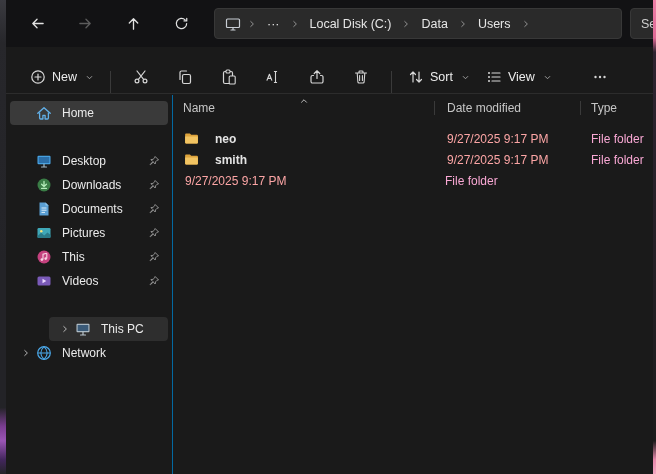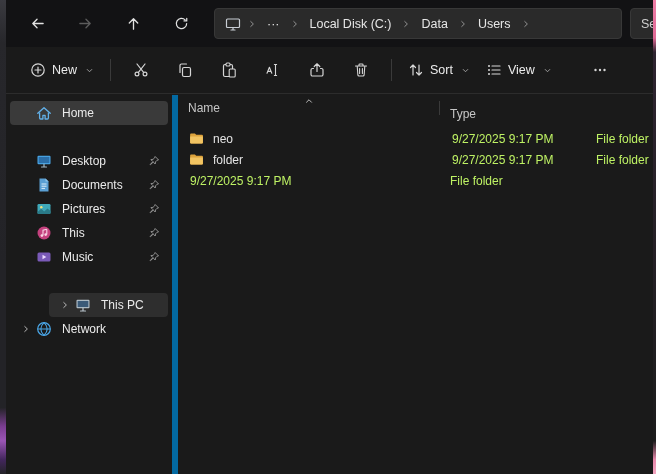--- a/index.html
+++ b/index.html
@@ -22,21 +22,21 @@
   .nav-btn svg { width:15px; height:15px; }
 
   .addressbar { position:absolute; left:208px; top:8px; width:408px; height:31px; background:#2a2a2a; border:1px solid #383838; border-radius:4px; display:flex; align-items:center; padding:0 8px; color:#e6e6e6; font-size:12.5px; overflow:hidden; white-space:nowrap; }
   .crumb-root { display:flex; align-items:center; padding:0 2px; }
   .crumb-root svg { width:16px; height:16px; color:#c8cdd4; }
   .crumb-chev { width:10px; height:10px; color:#9a9a9a; margin:0 4px; flex:0 0 auto; }
   .crumb { padding:0 6px; color:#e6e6e6; }
   .searchbar { position:absolute; left:624px; top:8px; width:70px; height:31px; background:#2a2a2a; border:1px solid #383838; border-radius:4px; display:flex; align-items:center; padding:0 10px; color:#cfcfcf; font-size:12.5px; }
 
   
-  .toolbar { height:47px; border-bottom:1px solid #2c2c2c; display:flex; align-items:center; padding:0 10px 0 16px; background:#1a1a1a; }
+  .toolbar { height:47px; border-bottom:1px solid #2c2c2c; display:flex; align-items:flex-end; padding:0 10px 0 16px; background:#1a1a1a; }
   .tb-btn { display:flex; align-items:center; gap:6px; height:32px; padding:0 8px; border-radius:4px; color:#ececec; font-size:12.5px; background:transparent; border:none; cursor:pointer; }
   .tb-btn svg.main { width:16px; height:16px; color:#d8d8d8; }
   .tb-chev { width:9px; height:9px; color:#a8a8a8; margin-left:2px; }
   .tb-icon-btn { width:44px; height:32px; display:flex; align-items:center; justify-content:center; border-radius:4px; color:#d6d6d6; background:transparent; border:none; cursor:pointer; }
   .tb-icon-btn svg { width:16px; height:16px; }
   .tb-sep { width:1px; height:22px; background:#3a3a3a; margin:0 8px; flex:0 0 auto; }
   .tb-more { margin-left:18px; }
 
   
   .body { position:absolute; top:95px; left:0; right:0; bottom:0; display:flex; }
@@ -45,35 +45,35 @@
   .side-item { height:24px; margin:0 4px; border-radius:4px; display:flex; align-items:center; font-size:12px; color:#ebebeb; padding:0 6px; cursor:pointer; }
   .side-item.sel { background:#3a3a3a; }
   .side-item.sel2 { background:#2e2e2e;margin-left:43px; }
   .chev-slot { width:20px; height:100%; display:flex; align-items:center; justify-content:center; color:#c0c0c0; flex:0 0 auto; }
   .chev-slot svg { width:10px; height:10px; }
   .side-ic { width:16px; height:16px; margin-right:10px; flex:0 0 auto; }
   .side-label { flex:1; overflow:hidden; text-overflow:ellipsis; white-space:nowrap; }
   .pin { width:12px; height:12px; color:#9a9a9a; margin-right:2px; flex:0 0 auto; }
   .side-gap { height:24px; }
 
-  .content { flex:1; border-left:6px solid #0369a1; position:relative; min-width:0; }
+  .content { flex:1; border-left:1px solid #0369a1; position:relative; min-width:0; }
   .col-headers { display:grid; grid-template-columns:262px 146px 1fr; height:26px; color:#c6c6c6; font-size:12px; position:relative; }
   .colh { position:relative; height:100%; display:flex; align-items:center; cursor:pointer; }
   .colh-name { padding-left:10px; }
   .colh-date { padding-left:12px; }
-  .colh-type { padding-left:10px;align-items:flex-end; }
+  .colh-type { padding-left:10px; }
   .colh-name::after, .colh-date::after { content:""; position:absolute; right:0; top:6px; bottom:6px; width:1px; background:#3a3a3a; }
   .sort-caret { position:absolute; top:1px; left:126px; width:10px; height:10px; color:#bababa; }
 
   .rows { padding-top:7px; }
   .file-row { display:grid; grid-template-columns:262px 146px 1fr; height:21px; align-items:center; font-size:12px; color:#e4e4e4; cursor:default; }
-  .name-cell { display:flex; align-items:flex-end; padding-left:10px; gap:8px; overflow:hidden; }
+  .name-cell { display:flex; align-items:flex-end; padding-left:10px; gap:15px; overflow:hidden;font-weight:bold; }
   .name-cell svg { width:17px; height:15px; flex:0 0 auto; }
-  .cell-date { padding-left:12px; color:#bef264; }
-  .cell-type { padding-left:10px; color:#bef264; }
+  .cell-date { padding-left:12px; color:#fca5a5; }
+  .cell-type { padding-left:10px; color:#f9a8d4; }
 </style>
 </head>
 <body>
 
 <svg width="0" height="0" style="position:absolute" aria-hidden="true">
   <defs>
     <symbol id="s-back" viewBox="0 0 16 16">
         <path d="M14 8H3M7.5 3.5L3 8l4.5 4.5" fill="none" stroke="currentColor" stroke-width="1.4" stroke-linecap="round" stroke-linejoin="round"></path>
       </symbol>
     <symbol id="s-fwd" viewBox="0 0 16 16">
@@ -343,20 +343,30 @@
               <use href="#s-desktop"></use>
             </svg>
           <span class="side-label">Desktop</span>
           <svg class="pin">
               <use href="#s-pin"></use>
             </svg>
         </div>
         <div class="side-item">
           <span class="chev-slot"></span>
           <svg class="side-ic">
+              <use href="#s-downloads"></use>
+            </svg>
+          <span class="side-label">Downloads</span>
+          <svg class="pin">
+              <use href="#s-pin"></use>
+            </svg>
+        </div>
+        <div class="side-item">
+          <span class="chev-slot"></span>
+          <svg class="side-ic">
               <use href="#s-documents"></use>
             </svg>
           <span class="side-label">Documents</span>
           <svg class="pin">
               <use href="#s-pin"></use>
             </svg>
         </div>
         <div class="side-item">
           <span class="chev-slot"></span>
           <svg class="side-ic">
@@ -375,21 +385,21 @@
           <span class="side-label">This</span>
           <svg class="pin">
               <use href="#s-pin"></use>
             </svg>
         </div>
         <div class="side-item">
           <span class="chev-slot"></span>
           <svg class="side-ic">
               <use href="#s-videos"></use>
             </svg>
-          <span class="side-label">Music</span>
+          <span class="side-label">Videos</span>
           <svg class="pin">
               <use href="#s-pin"></use>
             </svg>
         </div>
         <div class="side-gap"></div>
         <div class="side-item sel2">
           <span class="chev-slot">
               <svg>
                 <use href="#s-chev-r"></use>
               </svg>
@@ -412,20 +422,23 @@
         </div>
       </div>
 
       <div class="content">
         <div class="col-headers">
           <div class="colh colh-name">
             <span>Name</span>
             <svg class="sort-caret">
                 <use href="#s-chev-u"></use>
               </svg>
+          </div>
+          <div class="colh colh-date">
+            <span>Date modified</span>
           </div>
           <div class="colh colh-type">
             <span>Type</span>
           </div>
         </div>
 
         <div class="rows">
           <div class="file-row">
             <div class="name-cell">
               <svg>
@@ -434,21 +447,21 @@
               <span>neo</span>
             </div>
             <div class="cell-date">9/27/2025 9:17 PM</div>
             <div class="cell-type">File folder</div>
           </div>
           <div class="file-row">
             <div class="name-cell">
               <svg>
                   <use href="#s-folder"></use>
                 </svg>
-              <span>folder</span>
+              <span>smith</span>
             </div>
             <div class="cell-date">9/27/2025 9:17 PM</div>
             <div class="cell-type">File folder</div>
           </div>
           <div class="file-row">
             <div class="cell-date">9/27/2025 9:17 PM</div>
             <div class="cell-type">File folder</div>
           </div>
         </div>
       </div>

